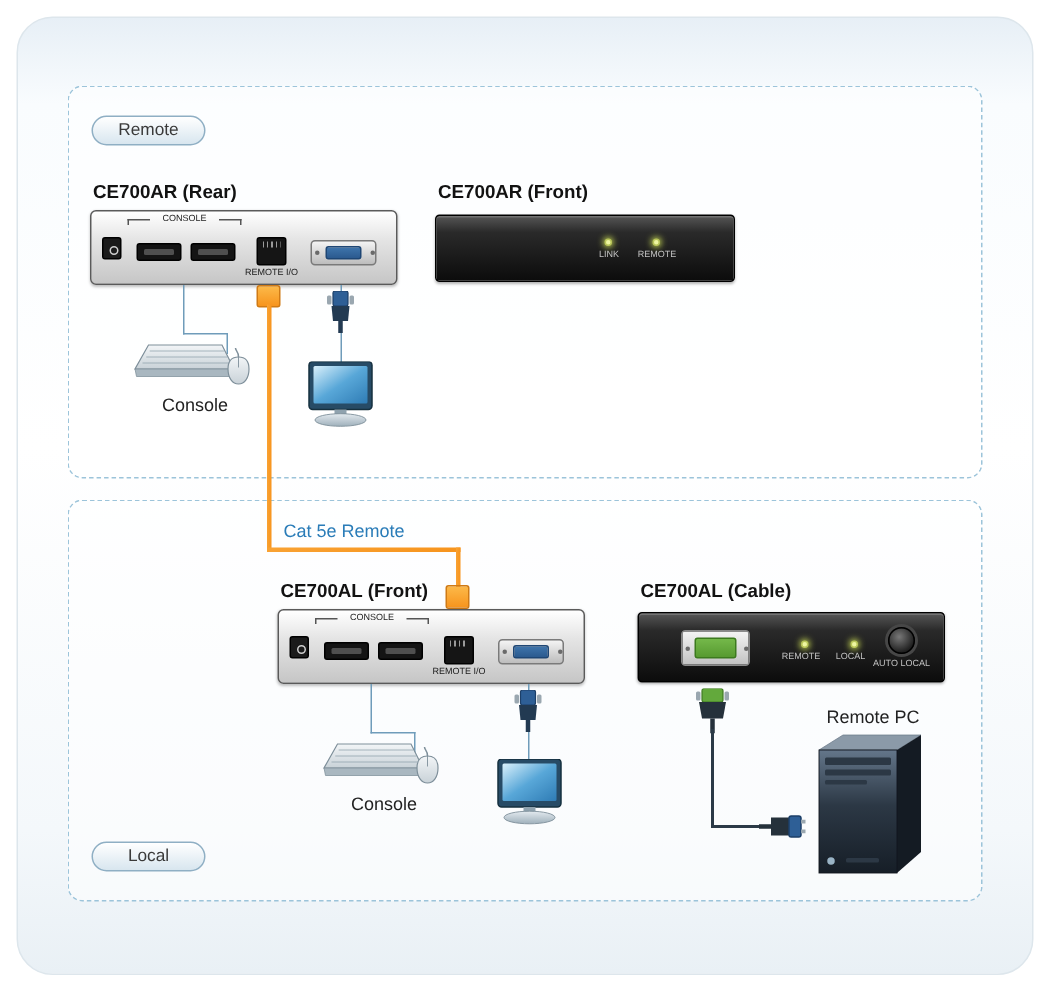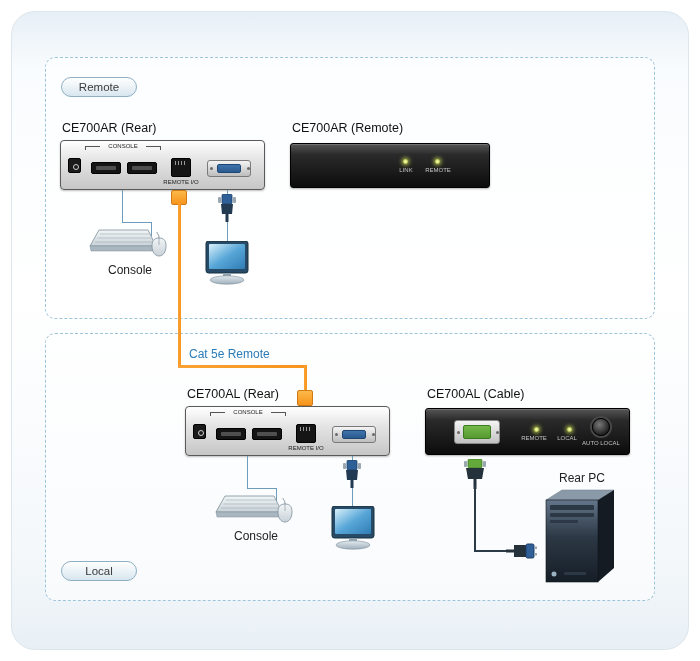--- a/index.html
+++ b/index.html
@@ -9,21 +9,21 @@
           background:linear-gradient(180deg,#e7eff6 0%,#f9fcfe 9%,#ffffff 45%,#f4f8fb 85%,#e9f0f5 100%);
           border:1px solid #dde6ec; }
   .zone { position:absolute; border:1px dashed #9cc4da; border-radius:10px; background:rgba(255,255,255,0.55); }
   .zone.remote { left:45px; top:57px; width:610px; height:262px; }
   .zone.local  { left:45px; top:333px; width:610px; height:268px; }
   .pill { position:absolute; width:76px; height:20px; border:1px solid #8fafc4; border-radius:10px;
           background:linear-gradient(180deg,#ffffff,#d8e6ef); font-size:11.5px; color:#3a3a3a;
           text-align:center; line-height:18px; }
   .pill.remote { left:61px; top:77px; }
   .pill.local  { left:61px; top:561px; }
-  .title { position:absolute; font-size:12.5px; font-weight:normal; color:#121212; white-space:nowrap; }
+  .title { position:absolute; font-size:12.5px; font-weight:bold; color:#121212; white-space:nowrap; }
   .caption { position:absolute; font-size:12px; color:#222; text-align:center; }
   .cable-label { position:absolute; left:189px; top:347px; font-size:12px; color:#2a7cb8; white-space:nowrap; }
   .line { position:absolute; background:#6f9cba; }
   .pcline { position:absolute; background:#2b3a47; }
   .oline { position:absolute; background:linear-gradient(90deg,#f9a233,#f7941d); }
   .rj-conn { position:absolute; background:linear-gradient(180deg,#fcb949,#f7941d); border:1px solid #cf7a15; border-radius:2px; }
 
   
   .rear-dev { position:absolute; width:205px; height:50px; border:1px solid #5a5a5a; border-radius:4px;
               background:linear-gradient(180deg,#ffffff,#e4e4e4 40%,#c6c6c6); box-shadow:0 1px 2px rgba(0,0,0,.25); }
@@ -92,21 +92,21 @@
 <div class="canvas">
   <div class="card"></div>
 
   <div class="zone remote"></div>
   <div class="zone local"></div>
 
   <div class="pill remote">Remote</div>
   <div class="pill local">Local</div>
 
   <div class="title" style="left:62px;top:121px">CE700AR (Rear)</div>
-  <div class="title" style="left:292px;top:121px">CE700AR (Remote)</div>
+  <div class="title" style="left:292px;top:121px">CE700AR (Front)</div>
 
   <div class="rear-dev" style="left:60px;top:140px">
     <div class="pwr"></div>
     <div class="cons-tag"><span>CONSOLE</span></div>
     <div class="usb u1"></div>
     <div class="usb u2"></div>
     <div class="rj"></div>
     <div class="rj-lab">REMOTE I/O</div>
     <div class="vga-sil"></div>
   </div>
@@ -159,21 +159,21 @@
     </svg>
   </div>
 
   <div class="rj-conn" style="left:171px;top:190px;width:16px;height:15px"></div>
   <div class="oline" style="left:178px;top:203px;width:3px;height:164px"></div>
   <div class="oline" style="left:178px;top:365px;width:129px;height:3px"></div>
   <div class="oline" style="left:304px;top:365px;width:3px;height:27px"></div>
   <div class="rj-conn" style="left:297px;top:390px;width:16px;height:16px"></div>
   <div class="cable-label">Cat 5e Remote</div>
 
-  <div class="title" style="left:187px;top:387px">CE700AL (Rear)</div>
+  <div class="title" style="left:187px;top:387px">CE700AL (Front)</div>
   <div class="title" style="left:427px;top:387px">CE700AL (Cable)</div>
 
   <div class="rear-dev" style="left:185px;top:406px">
     <div class="pwr"></div>
     <div class="cons-tag"><span>CONSOLE</span></div>
     <div class="usb u1"></div>
     <div class="usb u2"></div>
     <div class="rj"></div>
     <div class="rj-lab">REMOTE I/O</div>
     <div class="vga-sil"></div>
@@ -244,21 +244,21 @@
   <div class="svgbox" style="left:506px;top:541px">
     <svg width="34" height="20" viewBox="0 0 34 20">
       <rect x="0" y="8.5" width="8" height="3" fill="#25313b"></rect>
       <path d="M8,4 L20,4 L20,16 L8,16 Z" fill="#25313b"></path>
       <rect x="20" y="3" width="8" height="14" rx="1.5" fill="#2e5f96" stroke="#1c3f68"></rect>
       <rect x="28" y="5.5" width="3" height="2.5" fill="#9aa7b0"></rect>
       <rect x="28" y="12" width="3" height="2.5" fill="#9aa7b0"></rect>
     </svg>
   </div>
 
-  <div class="caption" style="left:540px;top:471px;width:84px">Rear PC</div>
+  <div class="caption" style="left:540px;top:471px;width:84px">Remote PC</div>
   <div class="svgbox" style="left:540px;top:486px">
     <svg width="80" height="100" viewBox="0 0 80 100">
       <polygon points="6,14 58,14 74,4 22,4" fill="#8b9aa8" stroke="#6c7b89" stroke-width="0.5"></polygon>
       <polygon points="58,14 74,4 74,82 58,96" fill="#141b23"></polygon>
       <rect x="6" y="14" width="52" height="82" fill="url(#pcf)" stroke="#10161d" stroke-width="0.6"></rect>
       <rect x="10" y="19" width="44" height="5" rx="1" fill="#2c3845"></rect>
       <rect x="10" y="27" width="44" height="4" rx="1" fill="#2c3845"></rect>
       <rect x="10" y="34" width="28" height="3" rx="1" fill="#2c3845"></rect>
       <circle cx="14" cy="88" r="2.5" fill="#9ab4c6"></circle>
       <rect x="24" y="86" width="22" height="3" rx="1" fill="#2c3845"></rect>

